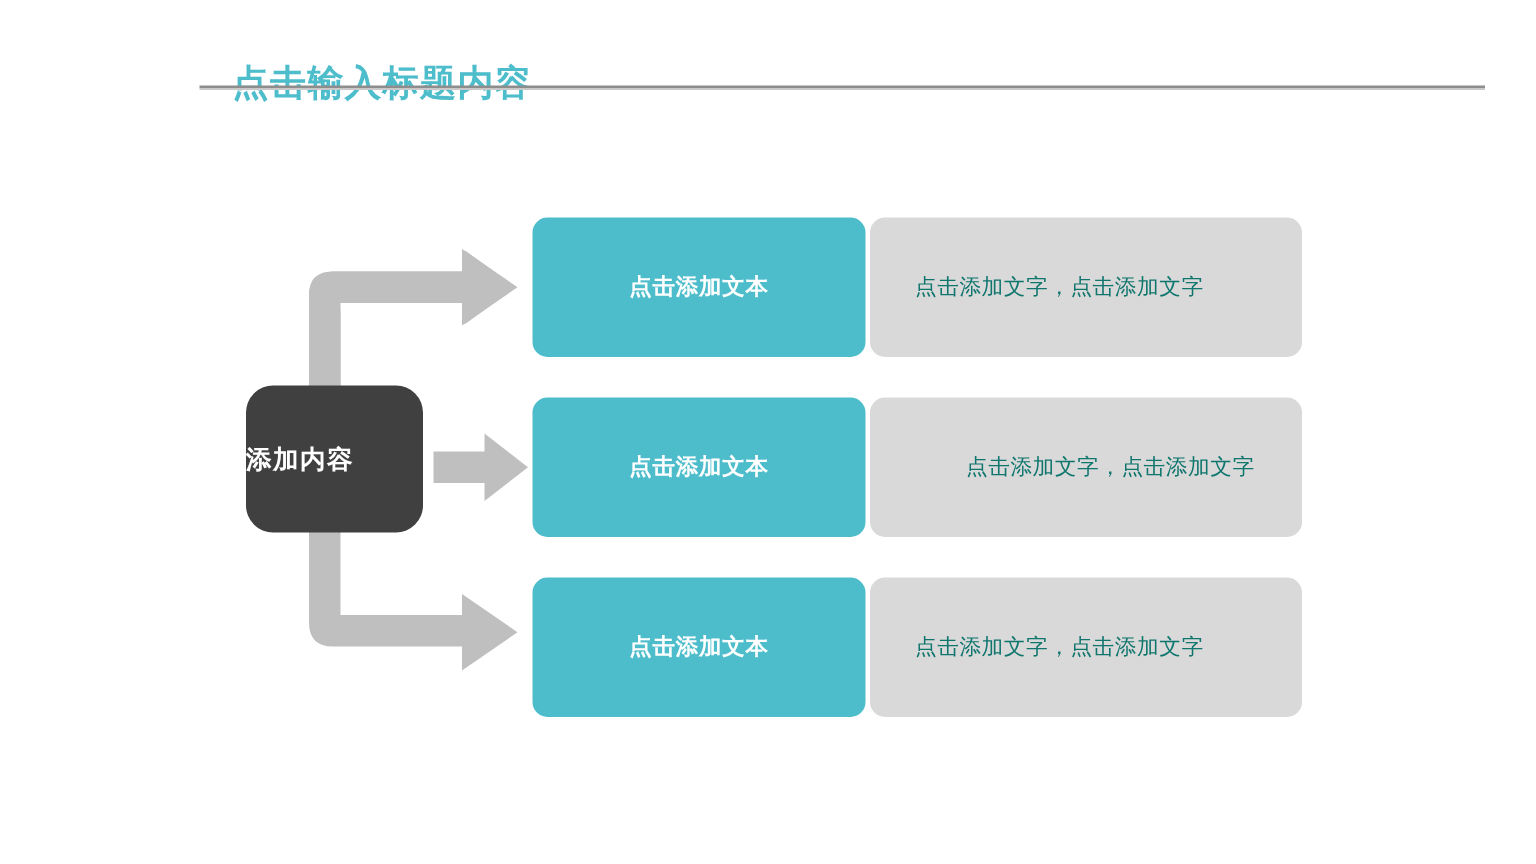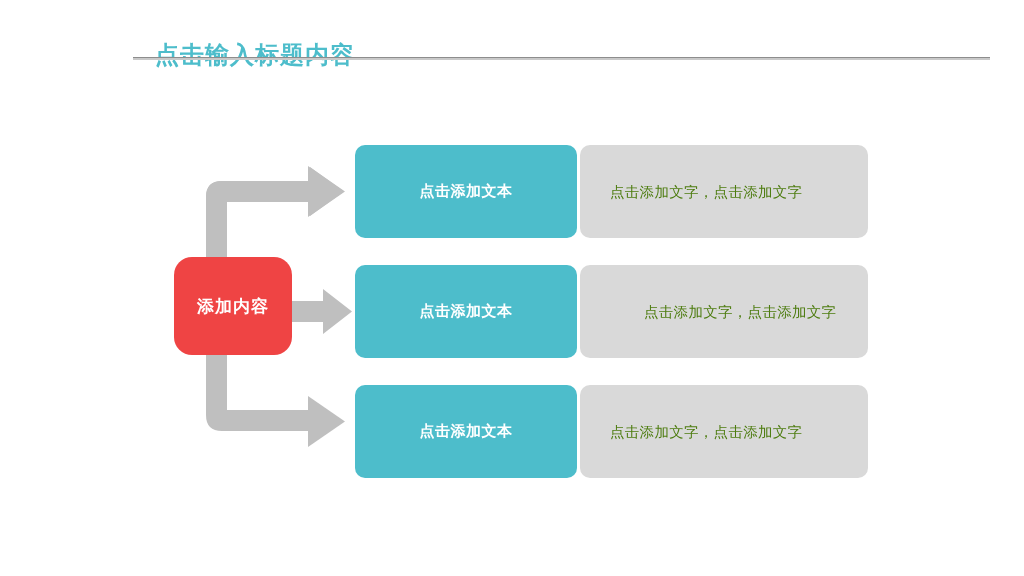--- a/index.html
+++ b/index.html
@@ -58,29 +58,28 @@
     position: absolute;
     left: 0;
     top: 70px;
     width: 1024px;
     height: 506px;
   }
 
   
   #root-node {
     position: absolute;
-    left: 174px;
+    left: 164px;
     top: 187px;
     width: 118px;
     height: 98px;
-    background: #ef4444;
+    background: #404040;
     border-radius: 18px;
     display: flex;
     align-items: center;
-    justify-content: center;
   }
   #root-node .node-label {
     color: #ffffff;
     font-size: 17px;
     font-weight: bold;
     letter-spacing: 1px;
   }
 
   
   #connectors {
@@ -129,21 +128,21 @@
     background: #D9D9D9;
     border-radius: 10px;
     display: flex;
     align-items: center;
     box-sizing: border-box;
     flex: 0 0 auto;
     position: relative;
   }
   .row-body-text {
     font-size: 14.5px;
-    color: #4d7c0f;
+    color: #0f766e;
     line-height: 26px;
     letter-spacing: 0.3px;
     width: 100%;
     box-sizing: border-box;
     padding: 0 18px 0 30px;
   }
   
   #row-1 .row-body-text {
     padding: 0 12px 0 6px;
     text-indent: 58px;

